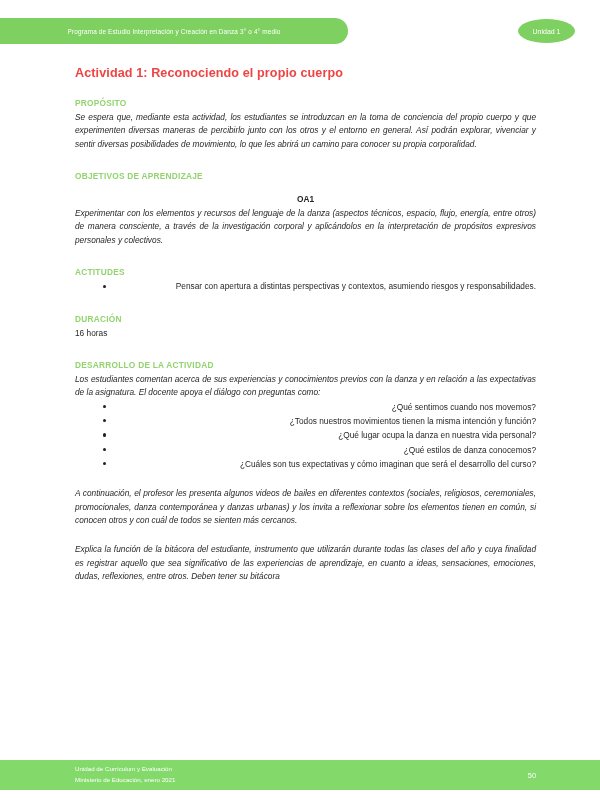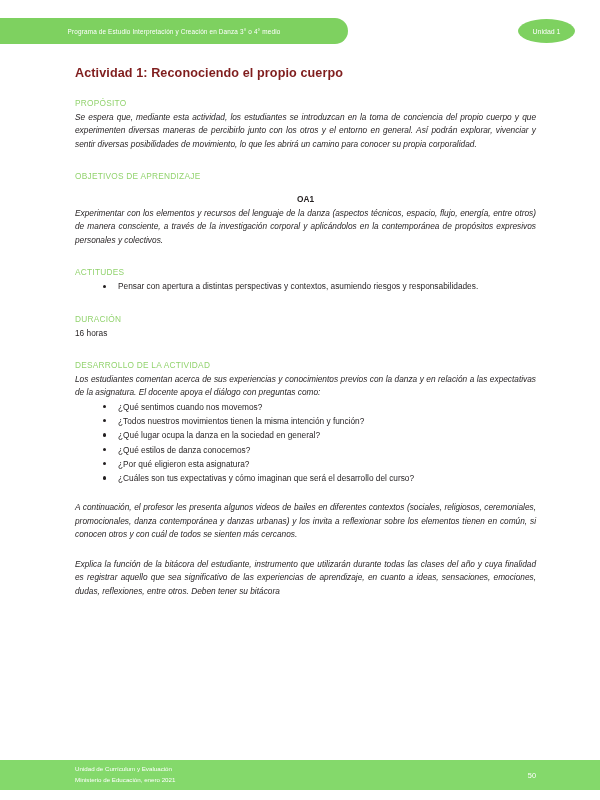--- a/index.html
+++ b/index.html
@@ -63,30 +63,30 @@
   }
 
   
   .page-content {
     position: absolute;
     left: 75px;
     right: 64px;
     top: 66px;
   }
   .activity-title {
-    color: #7f1d1d;
+    color: #ef4444;
     font-size: 12.6px;
     font-weight: bold;
     margin: 0 0 18px 0;
     letter-spacing: 0.1px;
   }
   .section-heading {
     color: #92d36e;
     font-size: 8.3px;
-    font-weight: normal;
+    font-weight: bold;
     letter-spacing: 0.25px;
     margin: 0 0 3px 0;
     text-transform: uppercase;
   }
   p.body-text {
     color: #231f20;
     font-size: 8.3px;
     line-height: 1.62;
     margin: 0;
     text-align: justify;
@@ -109,20 +109,21 @@
     text-align: center;
   }
   .block-gap-lg { height: 20px; }
   .block-gap-md { height: 16px; }
   .block-gap-xs { height: 9px; }
 
   ul.bullets {
     list-style: none;
     margin: 0;
     padding: 0;
+    text-align: right;
   }
   ul.bullets li {
     position: relative;
     padding-left: 43px;
     color: #231f20;
     font-size: 8.3px;
     line-height: 1.62;
     margin: 0;
   }
   ul.bullets li::before {
@@ -181,21 +182,21 @@
     <div class="section-heading">PROPÓSITO</div>
     <p class="body-text">Se espera que, mediante esta actividad, los estudiantes se introduzcan en la toma de conciencia del propio cuerpo y que experimenten diversas maneras de percibirlo junto con los otros y el entorno en general. Así podrán explorar, vivenciar y sentir diversas posibilidades de movimiento, lo que les abrirá un camino para conocer su propia corporalidad.</p>
   </div>
 
   <div class="block-gap-lg"></div>
 
   <div>
     <div class="section-heading">OBJETIVOS DE APRENDIZAJE</div>
     <div class="block-gap-xs"></div>
     <div class="oa-code">OA1</div>
-    <p class="body-text">Experimentar con los elementos y recursos del lenguaje de la danza (aspectos técnicos, espacio, flujo, energía, entre otros) de manera consciente, a través de la investigación corporal y aplicándolos en la contemporánea de propósitos expresivos personales y colectivos.</p>
+    <p class="body-text">Experimentar con los elementos y recursos del lenguaje de la danza (aspectos técnicos, espacio, flujo, energía, entre otros) de manera consciente, a través de la investigación corporal y aplicándolos en la interpretación de propósitos expresivos personales y colectivos.</p>
   </div>
 
   <div class="block-gap-lg"></div>
 
   <div>
     <div class="section-heading">ACTITUDES</div>
     <ul class="bullets">
       <li>Pensar con apertura a distintas perspectivas y contextos, asumiendo riesgos y responsabilidades.</li>
     </ul>
   </div>
@@ -209,23 +210,22 @@
 
   <div class="block-gap-lg"></div>
 
   <div>
     <div class="section-heading">DESARROLLO DE LA ACTIVIDAD</div>
     <p class="body-text">Los estudiantes comentan acerca de sus experiencias y conocimientos previos con la danza y en relación a las expectativas de la asignatura. El docente apoya el diálogo con preguntas como:</p>
 
     <ul class="bullets tight">
       <li>¿Qué sentimos cuando nos movemos?</li>
       <li>¿Todos nuestros movimientos tienen la misma intención y función?</li>
-      <li>¿Qué lugar ocupa la danza en la sociedad en general?</li>
+      <li>¿Qué lugar ocupa la danza en nuestra vida personal?</li>
       <li>¿Qué estilos de danza conocemos?</li>
-      <li>¿Por qué eligieron esta asignatura?</li>
       <li>¿Cuáles son tus expectativas y cómo imaginan que será el desarrollo del curso?</li>
     </ul>
 
     <div class="block-gap-md"></div>
 
     <p class="body-text">A continuación, el profesor les presenta algunos videos de bailes en diferentes contextos (sociales, religiosos, ceremoniales, promocionales, danza contemporánea y danzas urbanas) y los invita a reflexionar sobre los elementos tienen en común, si conocen otros y con cuál de todos se sienten más cercanos.</p>
 
     <div class="block-gap-md"></div>
 
     <p class="body-text">Explica la función de la bitácora del estudiante, instrumento que utilizarán durante todas las clases del año y cuya finalidad es registrar aquello que sea significativo de las experiencias de aprendizaje, en cuanto a ideas, sensaciones, emociones, dudas, reflexiones, entre otros. Deben tener su bitácora</p>

